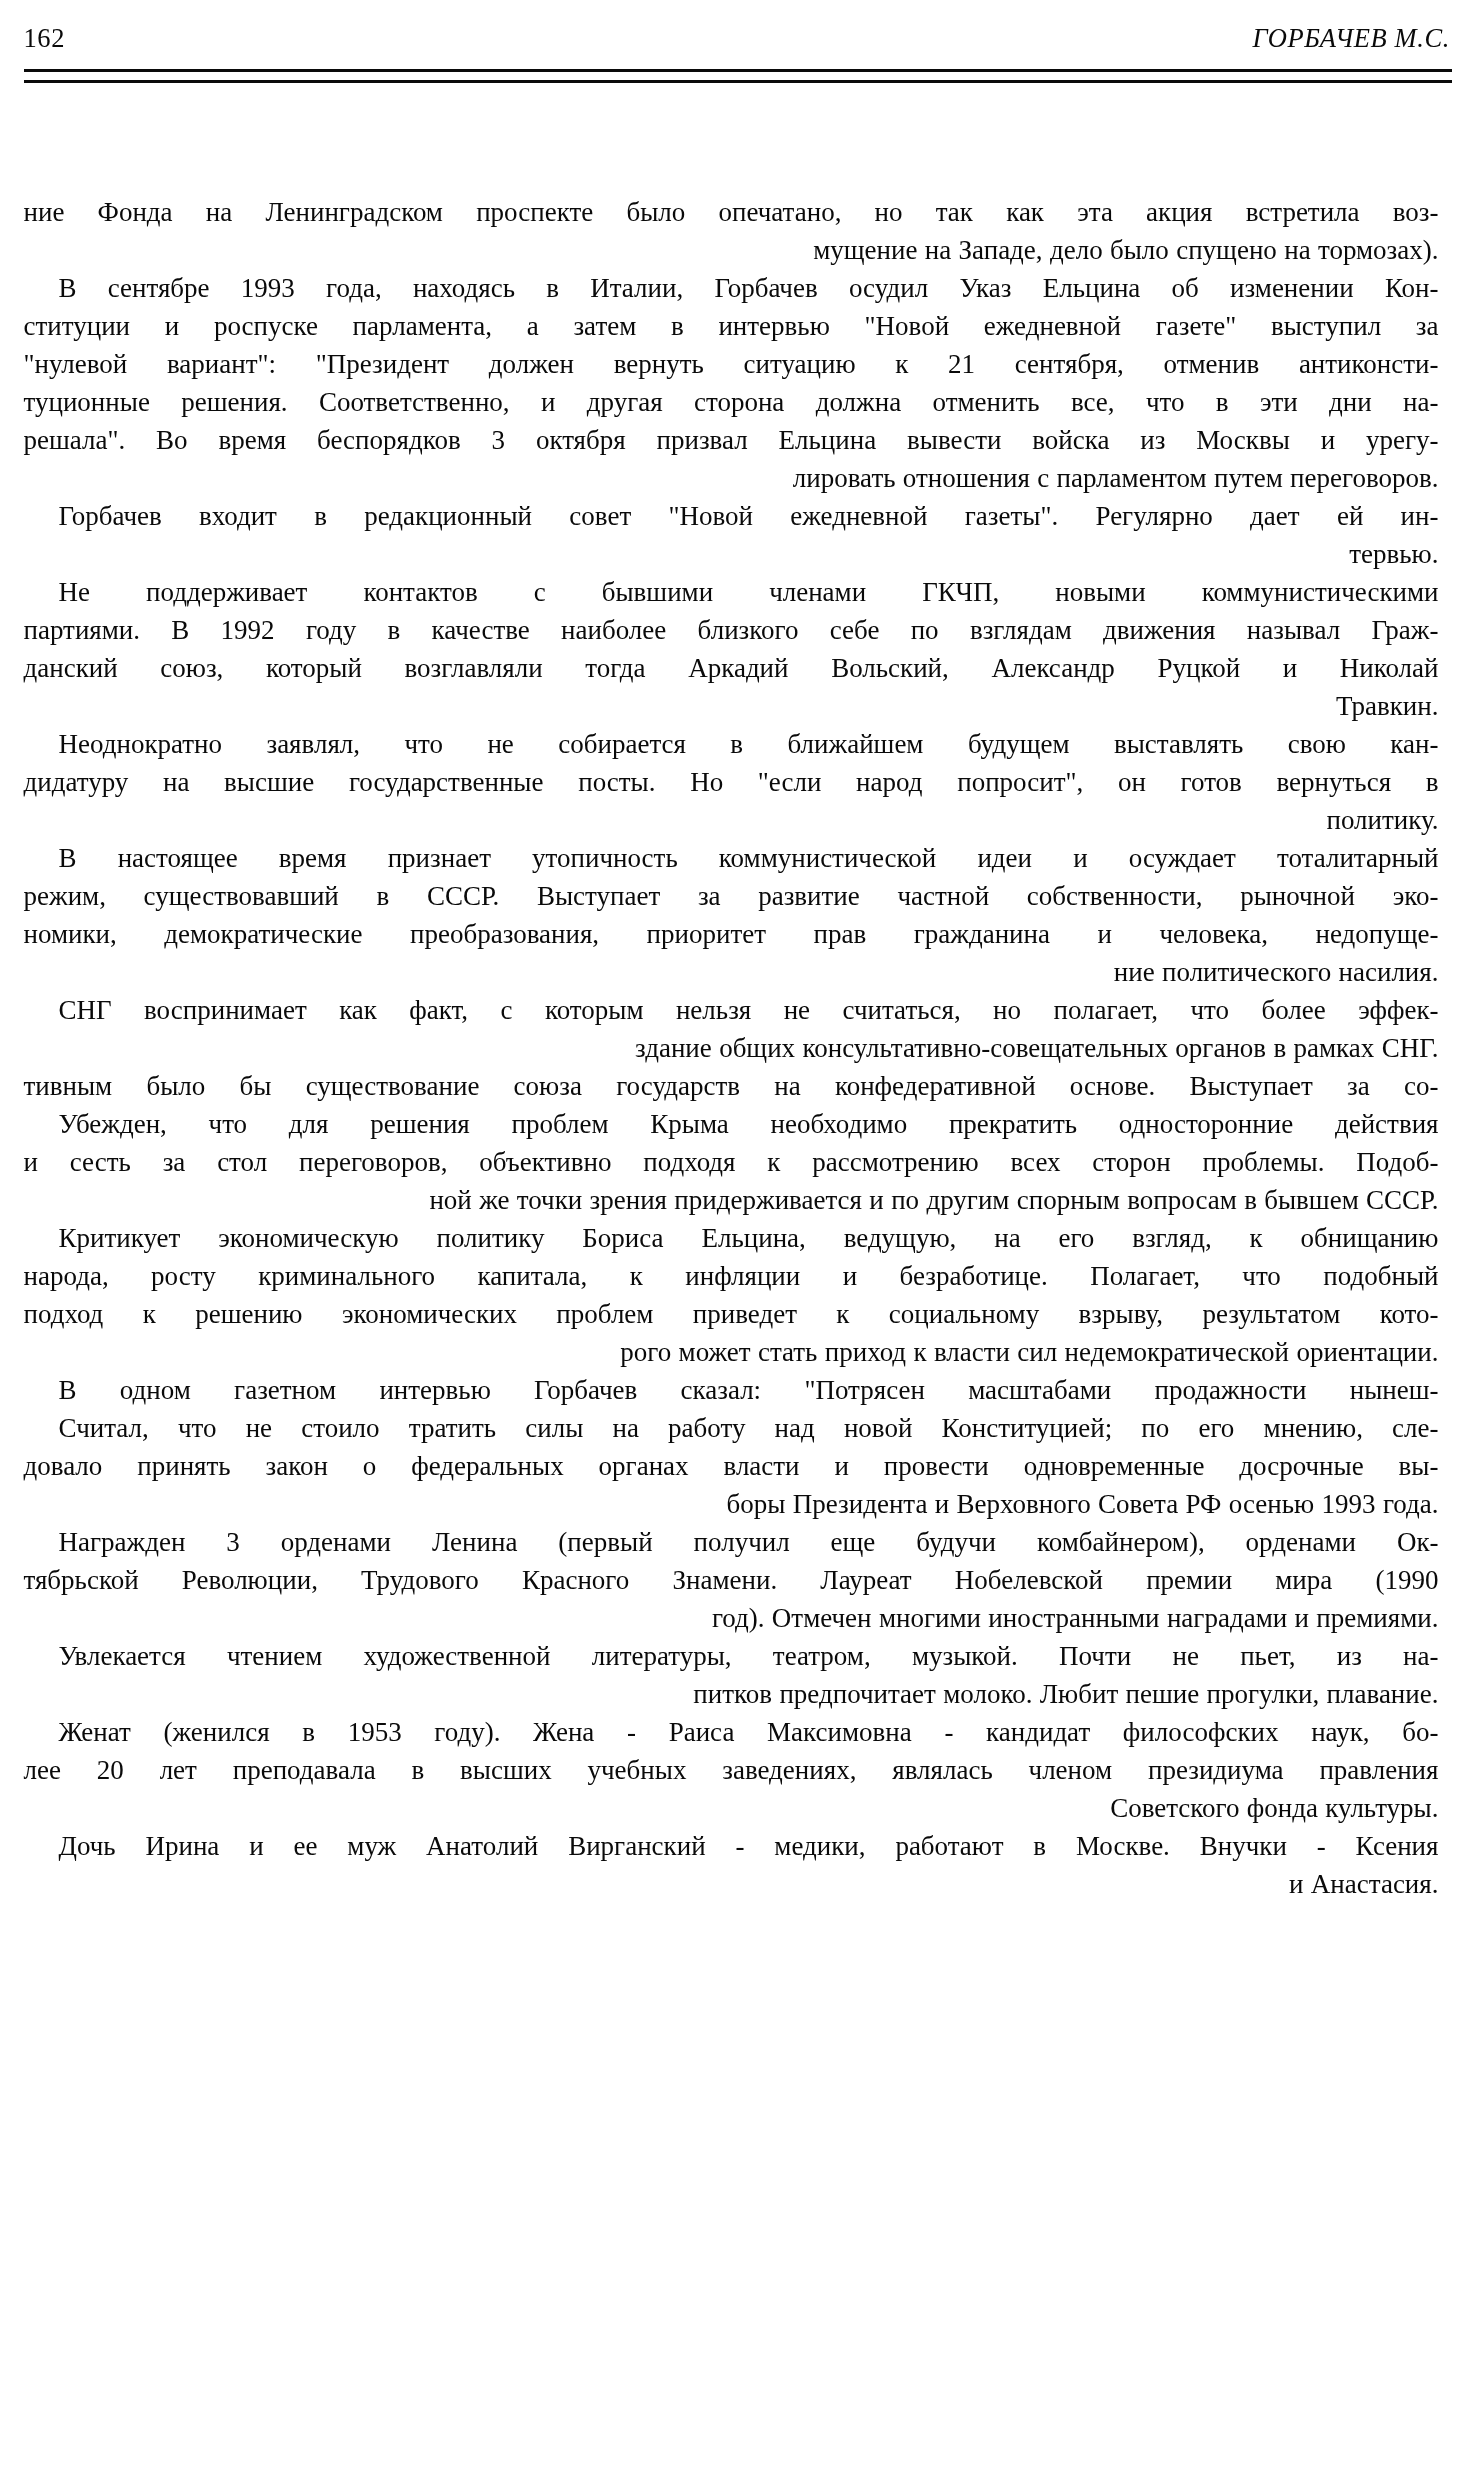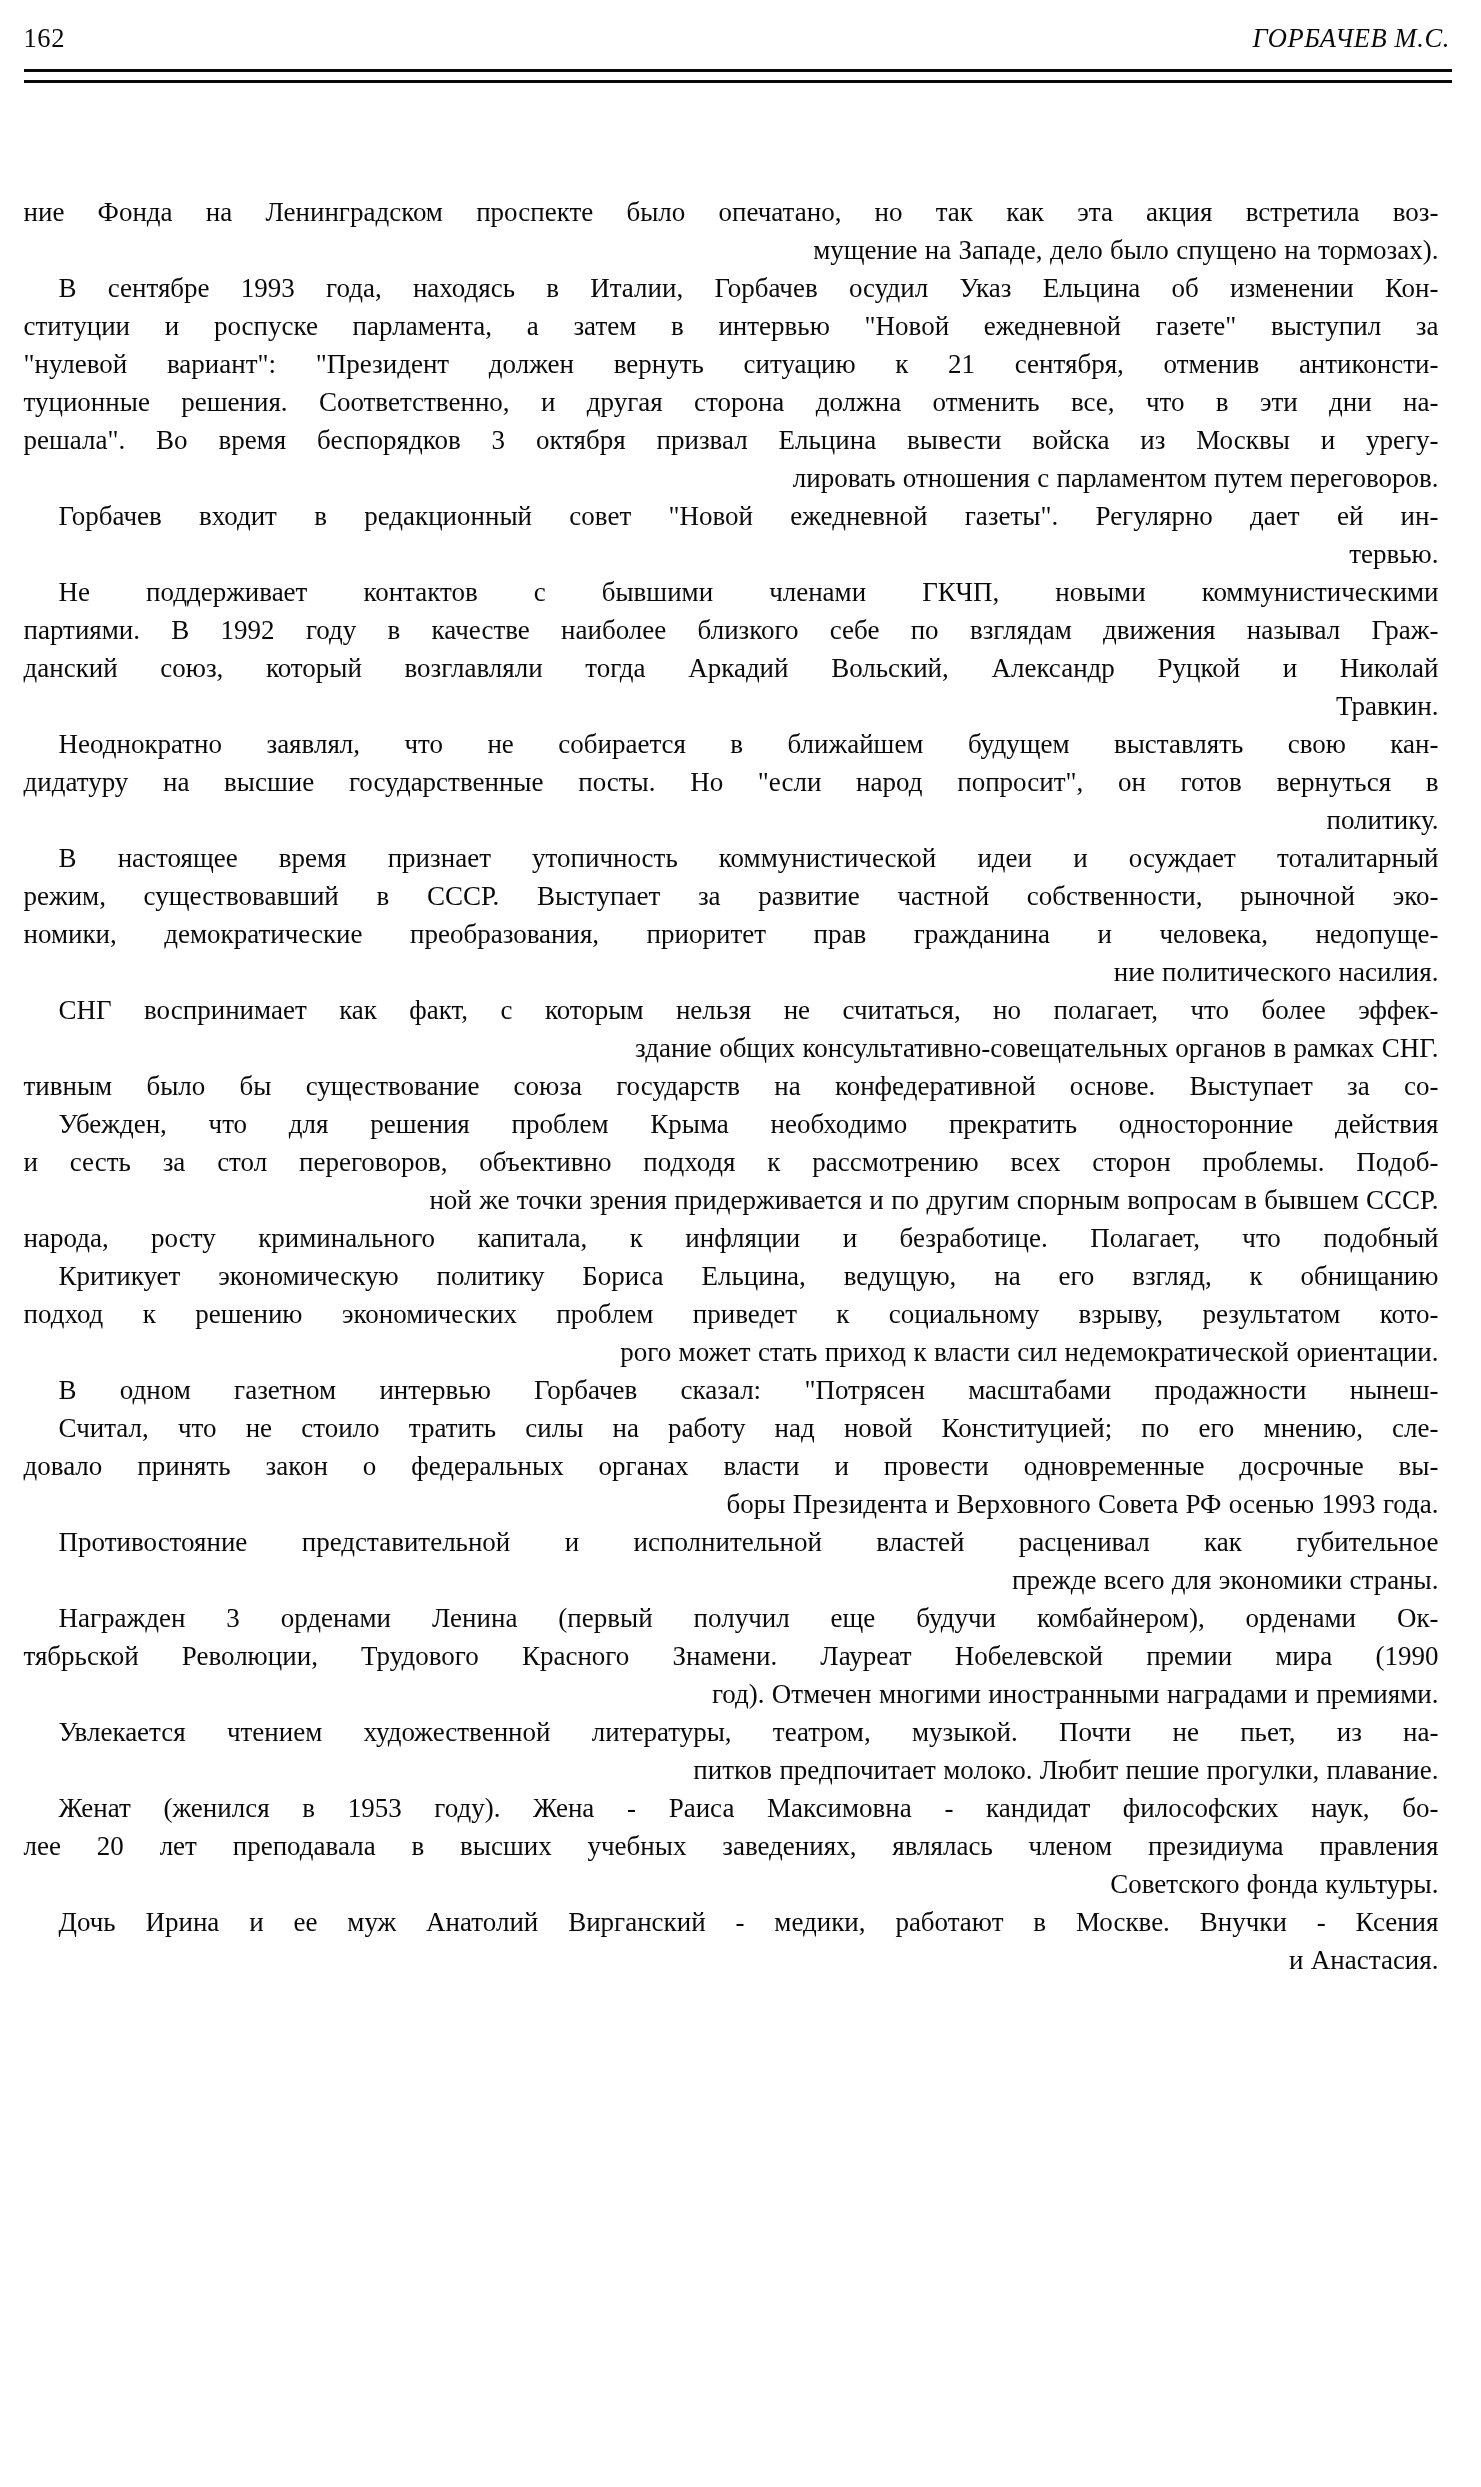--- a/index.html
+++ b/index.html
@@ -120,36 +120,32 @@
         <div class="line just indent">СНГ воспринимает как факт, с которым нельзя не считаться, но полагает, что более эффек-</div>
         <div class="line">здание общих консультативно-совещательных органов в рамках СНГ.</div>
         <div class="line just">тивным было бы существование союза государств на конфедеративной основе. Выступает за со-</div>
       </div>
       <div class="para">
         <div class="line just indent">Убежден, что для решения проблем Крыма необходимо прекратить односторонние действия</div>
         <div class="line just">и сесть за стол переговоров, объективно подходя к рассмотрению всех сторон проблемы. Подоб-</div>
         <div class="line">ной же точки зрения придерживается и по другим спорным вопросам в бывшем СССР.</div>
       </div>
       <div class="para">
+        <div class="line just indent">Критикует экономическую политику Бориса Ельцина, ведущую, на его взгляд, к обнищанию</div>
         <div class="line just">народа, росту криминального капитала, к инфляции и безработице. Полагает, что подобный</div>
-        <div class="line just indent">Критикует экономическую политику Бориса Ельцина, ведущую, на его взгляд, к обнищанию</div>
         <div class="line just">подход к решению экономических проблем приведет к социальному взрыву, результатом кото-</div>
         <div class="line">рого может стать приход к власти сил недемократической ориентации.</div>
       </div>
       <div class="para">
         <div class="line just indent">В одном газетном интервью Горбачев сказал: "Потрясен масштабами продажности нынеш-</div>
       </div>
       <div class="para">
         <div class="line just indent">Считал, что не стоило тратить силы на работу над новой Конституцией; по его мнению, сле-</div>
         <div class="line just">довало принять закон о федеральных органах власти и провести одновременные досрочные вы-</div>
         <div class="line">боры Президента и Верховного Совета РФ осенью 1993 года.</div>
-      </div>
-      <div class="para">
-        <div class="line just indent">Противостояние представительной и исполнительной властей расценивал как губительное</div>
-        <div class="line">прежде всего для экономики страны.</div>
       </div>
       <div class="para">
         <div class="line just indent">Награжден 3 орденами Ленина (первый получил еще будучи комбайнером), орденами Ок-</div>
         <div class="line just">тябрьской Революции, Трудового Красного Знамени. Лауреат Нобелевской премии мира (1990</div>
         <div class="line">год). Отмечен многими иностранными наградами и премиями.</div>
       </div>
       <div class="para">
         <div class="line just indent">Увлекается чтением художественной литературы, театром, музыкой. Почти не пьет, из на-</div>
         <div class="line">питков предпочитает молоко. Любит пешие прогулки, плавание.</div>
       </div>

